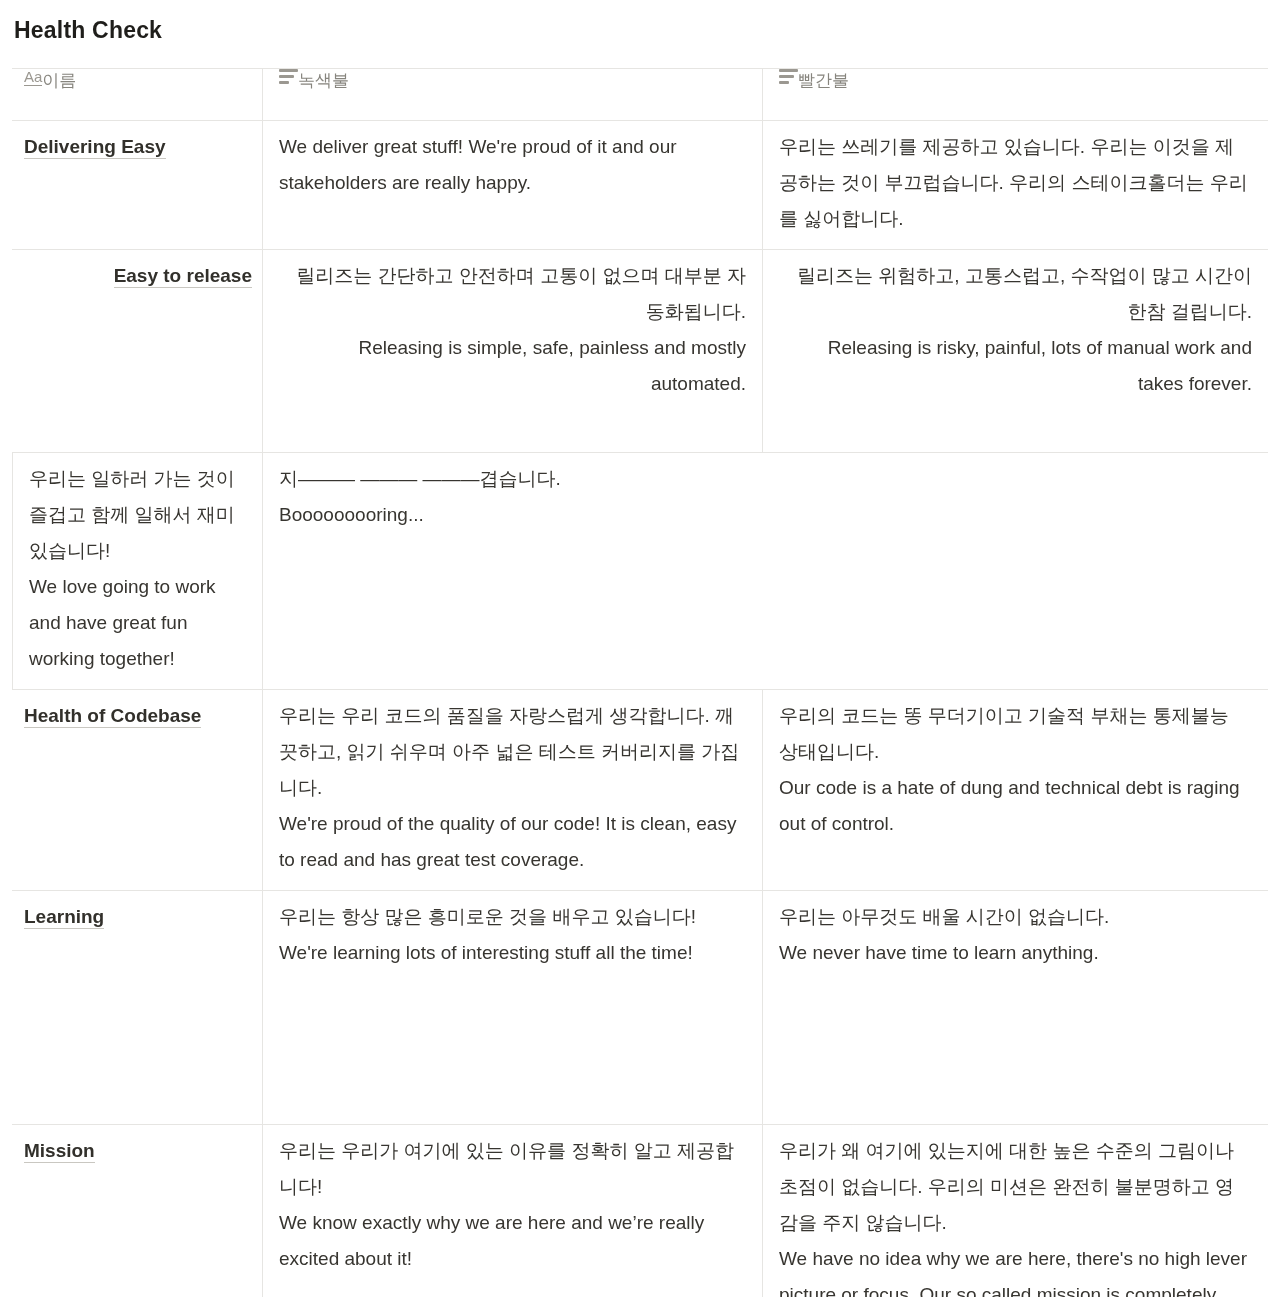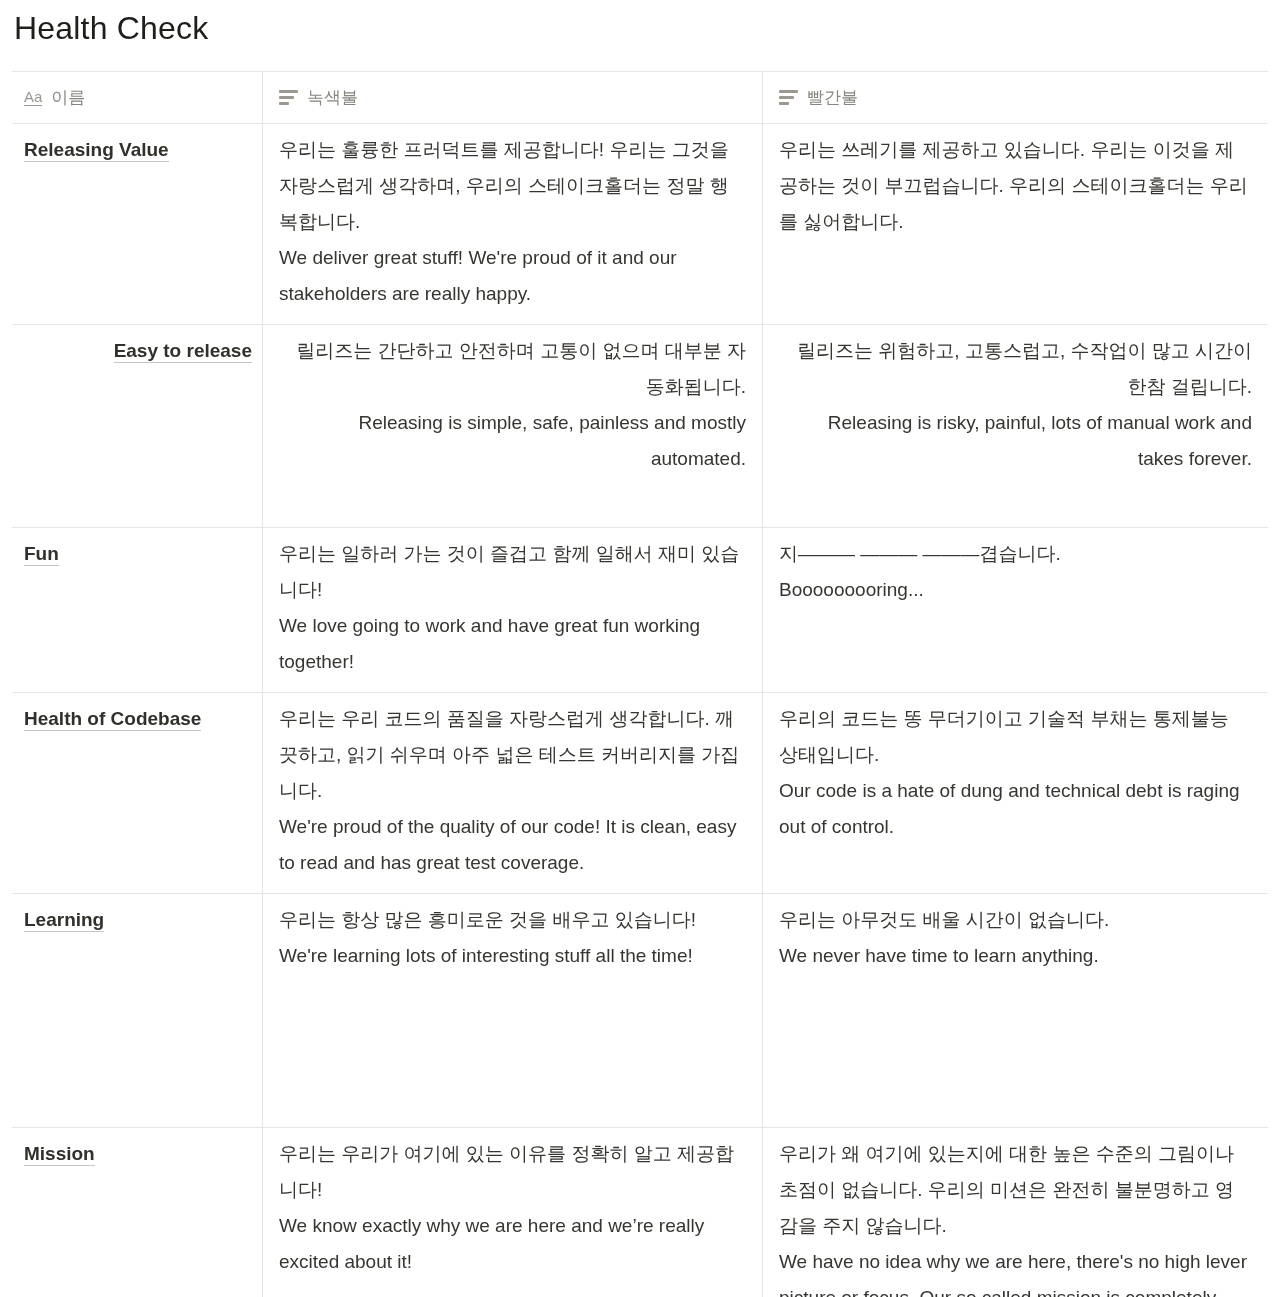--- a/index.html
+++ b/index.html
@@ -6,47 +6,47 @@
   html, body { background: #ffffff; }
   body {
     width: 1280px;
     height: 1297px;
     overflow: hidden;
     font-family: "Liberation Sans", "DejaVu Sans", sans-serif;
     color: #373530;
   }
   .page { padding-top: 10px; }
   .page-title {
-    font-size: 32px;
-    font-weight: 400;
+    font-size: 23px;
+    font-weight: 700;
     color: #1f1e1b;
     padding-left: 14px;
     letter-spacing: 0.2px;
+    margin-top: 7px;
   }
   .db-table {
     margin-top: 24px;
     margin-left: 12px;
     width: 1256px;
   }
   .trow {
     display: grid;
     grid-template-columns: 250px 500px 506px;
     border-bottom: 1px solid #e6e5e2;
   }
   .thead {
     border-top: 1px solid #e6e5e2;
     height: 53px;
   }
   .cell { padding: 8px 16px 12px 16px; }
   .cell.c0 { padding-left: 12px; padding-right: 10px; }
   .cell.c1, .cell.c2 { border-left: 1px solid #e6e5e2; }
   .hcell {
     display: flex;
-    align-items: center;
-    gap: 9px;
+    align-items: flex-start;
     color: #87857e;
     font-size: 17px;
     padding-top: 0;
     padding-bottom: 0;
   }
   .aa-icon {
     font-size: 15px;
     color: #9b9891;
     border-bottom: 1.5px solid #9b9891;
     padding-bottom: 1px;
@@ -104,24 +104,23 @@
             <i></i>
             <i></i>
           </span>
         <span>빨간불</span>
       </div>
     </div>
 
     <div id="table-body">
   <div class="trow body-row">
     <div class="cell c0 name-cell">
-      <span class="name-text">Releasing Value</span>
+      <span class="name-text">Delivering Easy</span>
     </div>
     <div class="cell c1">
-      <div>우리는 훌륭한 프러덕트를 제공합니다! 우리는 그것을 자랑스럽게 생각하며, 우리의 스테이크홀더는 정말 행복합니다.</div>
       <div>We deliver great stuff! We're proud of it and our stakeholders are really happy.</div>
     </div>
     <div class="cell c2">
       <div>우리는 쓰레기를 제공하고 있습니다. 우리는 이것을 제공하는 것이 부끄럽습니다. 우리의 스테이크홀더는 우리를 싫어합니다.</div>
     </div>
   </div>
 
   <div class="trow body-row">
     <div class="cell c0 name-cell">
       <span class="name-text">Easy to release</span>
@@ -130,23 +129,20 @@
       <div>릴리즈는 간단하고 안전하며 고통이 없으며 대부분 자동화됩니다.</div>
       <div>Releasing is simple, safe, painless and mostly automated.</div>
     </div>
     <div class="cell c2">
       <div>릴리즈는 위험하고, 고통스럽고, 수작업이 많고 시간이 한참 걸립니다.</div>
       <div>Releasing is risky, painful, lots of manual work and takes forever.</div>
     </div>
   </div>
 
   <div class="trow body-row">
-    <div class="cell c0 name-cell">
-      <span class="name-text">Fun</span>
-    </div>
     <div class="cell c1">
       <div>우리는 일하러 가는 것이 즐겁고 함께 일해서 재미 있습니다!</div>
       <div>We love going to work and have great fun working together!</div>
     </div>
     <div class="cell c2">
       <div>지——— ——— ———겹습니다.</div>
       <div>Booooooooring...</div>
     </div>
   </div>
 

